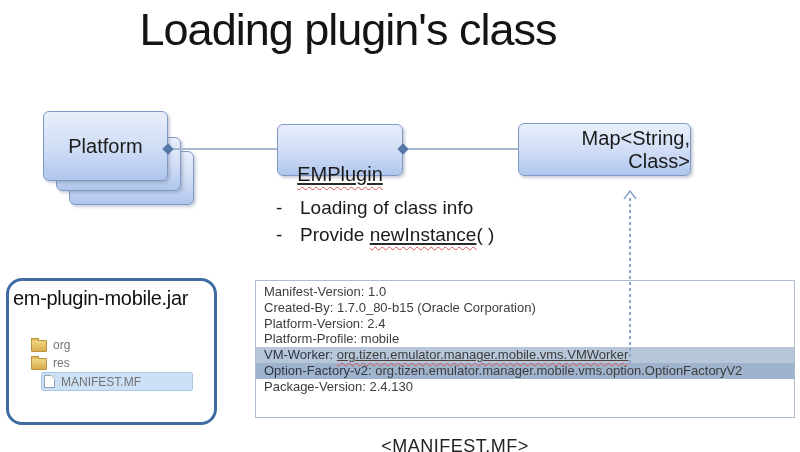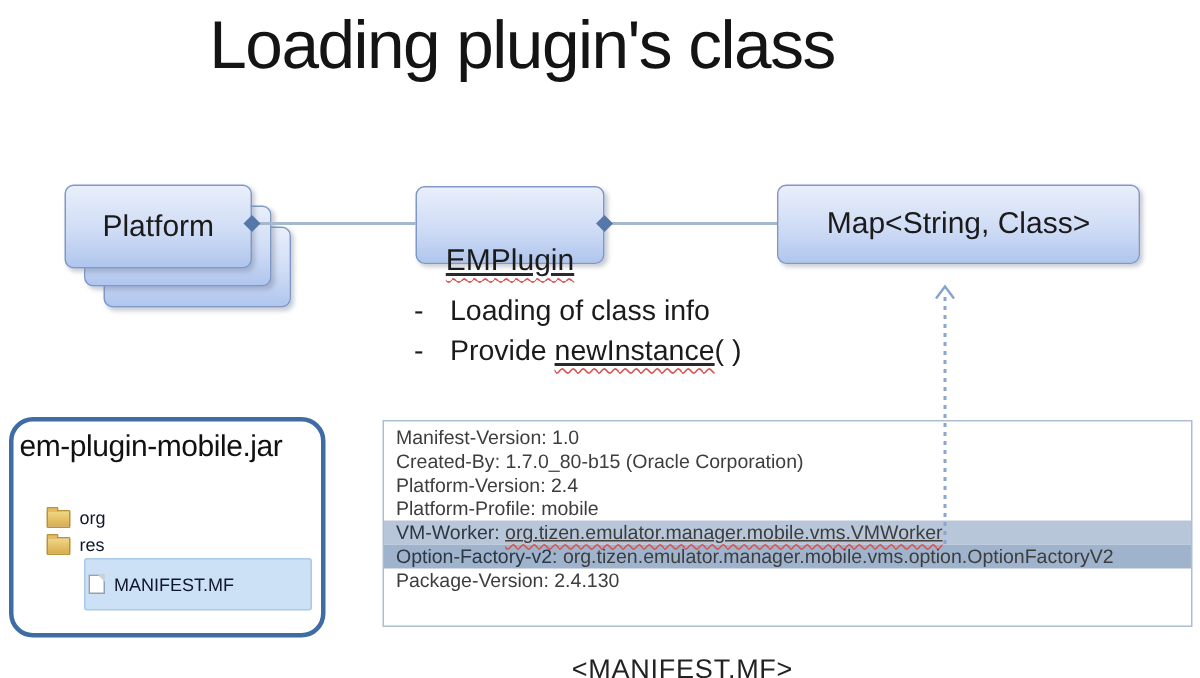--- a/index.html
+++ b/index.html
@@ -25,25 +25,25 @@
     text-decoration-thickness:1px;text-underline-offset:5px;}
 
   .bullets{position:absolute;left:276px;top:194px;font-size:19px;color:#1b1b1b;}
   .bullet{display:flex;line-height:27px;}
   .bullet .dash{width:24px;}
 
   
   .jar-box{position:absolute;left:6px;top:278px;width:211px;height:147px;box-sizing:border-box;
     border:3px solid #3e6ca3;border-radius:16px;background:#fff;}
   .jar-title{position:absolute;left:4px;top:6px;width:198px;font-size:20px;letter-spacing:-0.3px;color:#111;}
-  .file-list{position:absolute;left:22px;top:55px;width:176px;font-size:12px;color:#0f172a;}
+  .file-list{position:absolute;left:22px;top:55px;width:176px;font-size:12px;color:#737373;}
   .file-row{display:flex;align-items:center;height:18px;}
   .file-row .file-name{margin-left:6px;white-space:nowrap;}
-  .file-row.selected{margin-left:25px;width:152px;padding-left:2px;
-    background:#cde1f6;border:1px solid #a9c9e8;border-radius:2px;box-sizing:border-box;height:35px;}
+  .file-row.selected{margin-left:10px;width:152px;padding-left:2px;
+    background:#cde1f6;border:1px solid #a9c9e8;border-radius:2px;box-sizing:border-box;height:19px;}
   .folder-icon{position:relative;display:inline-block;width:14px;height:10px;margin-top:2px;
     background:linear-gradient(180deg,#f0d684,#d9ad4e);border:1px solid #b9923e;border-radius:1px;}
   .folder-icon::before{content:'';position:absolute;top:-3px;left:-1px;width:6px;height:2px;
     background:#e3bb5e;border:1px solid #b9923e;border-bottom:none;border-radius:1px 1px 0 0;}
   .file-icon{position:relative;display:inline-block;width:11px;height:13px;background:#fff;
     border:1px solid #93a2b2;box-sizing:border-box;}
   .file-icon::before{content:'';position:absolute;top:-1px;right:-1px;border-style:solid;
     border-width:0 5px 5px 0;border-color:#c7d2de #c7d2de transparent transparent;}
 
   
@@ -62,37 +62,37 @@
 </style>
 </head>
 <body>
 
 <div class="canvas">
 
   <div class="slide-title">Loading plugin's class</div>
 
   <div class="node" style="left:69px;top:151px;width:125px;height:54px;"></div>
   <div class="node" style="left:56px;top:137px;width:125px;height:54px;"></div>
-  <div class="node" style="left:43px;top:123px;width:125px;height:56px;text-align:center;">
+  <div class="node" style="left:43px;top:111px;width:125px;height:70px;text-align:center;">
     <div class="node-label">Platform</div>
   </div>
 
   <div class="connector" style="left:168px;top:148px;width:109px;"></div>
   <div class="diamond" style="left:164px;top:145px;"></div>
 
   <div class="node" style="left:277px;top:124px;width:126px;height:52px;">
     <div class="node-label">
       <span class="usolid"><span class="uwavy">EMPlugin</span></span>
     </div>
   </div>
 
   <div class="connector" style="left:403px;top:148px;width:115px;"></div>
   <div class="diamond" style="left:399px;top:145px;"></div>
 
-  <div class="node" style="left:518px;top:123px;width:242px;height:53px;text-align:right;">
+  <div class="node" style="left:518px;top:123px;width:173px;height:53px;text-align:right;">
     <div class="node-label">Map&lt;String, Class&gt;</div>
   </div>
 
   <div class="bullets">
     <div class="bullet">
       <span class="dash">-</span>
       <span>Loading of class info</span>
     </div>
     <div class="bullet">
       <span class="dash">-</span>

